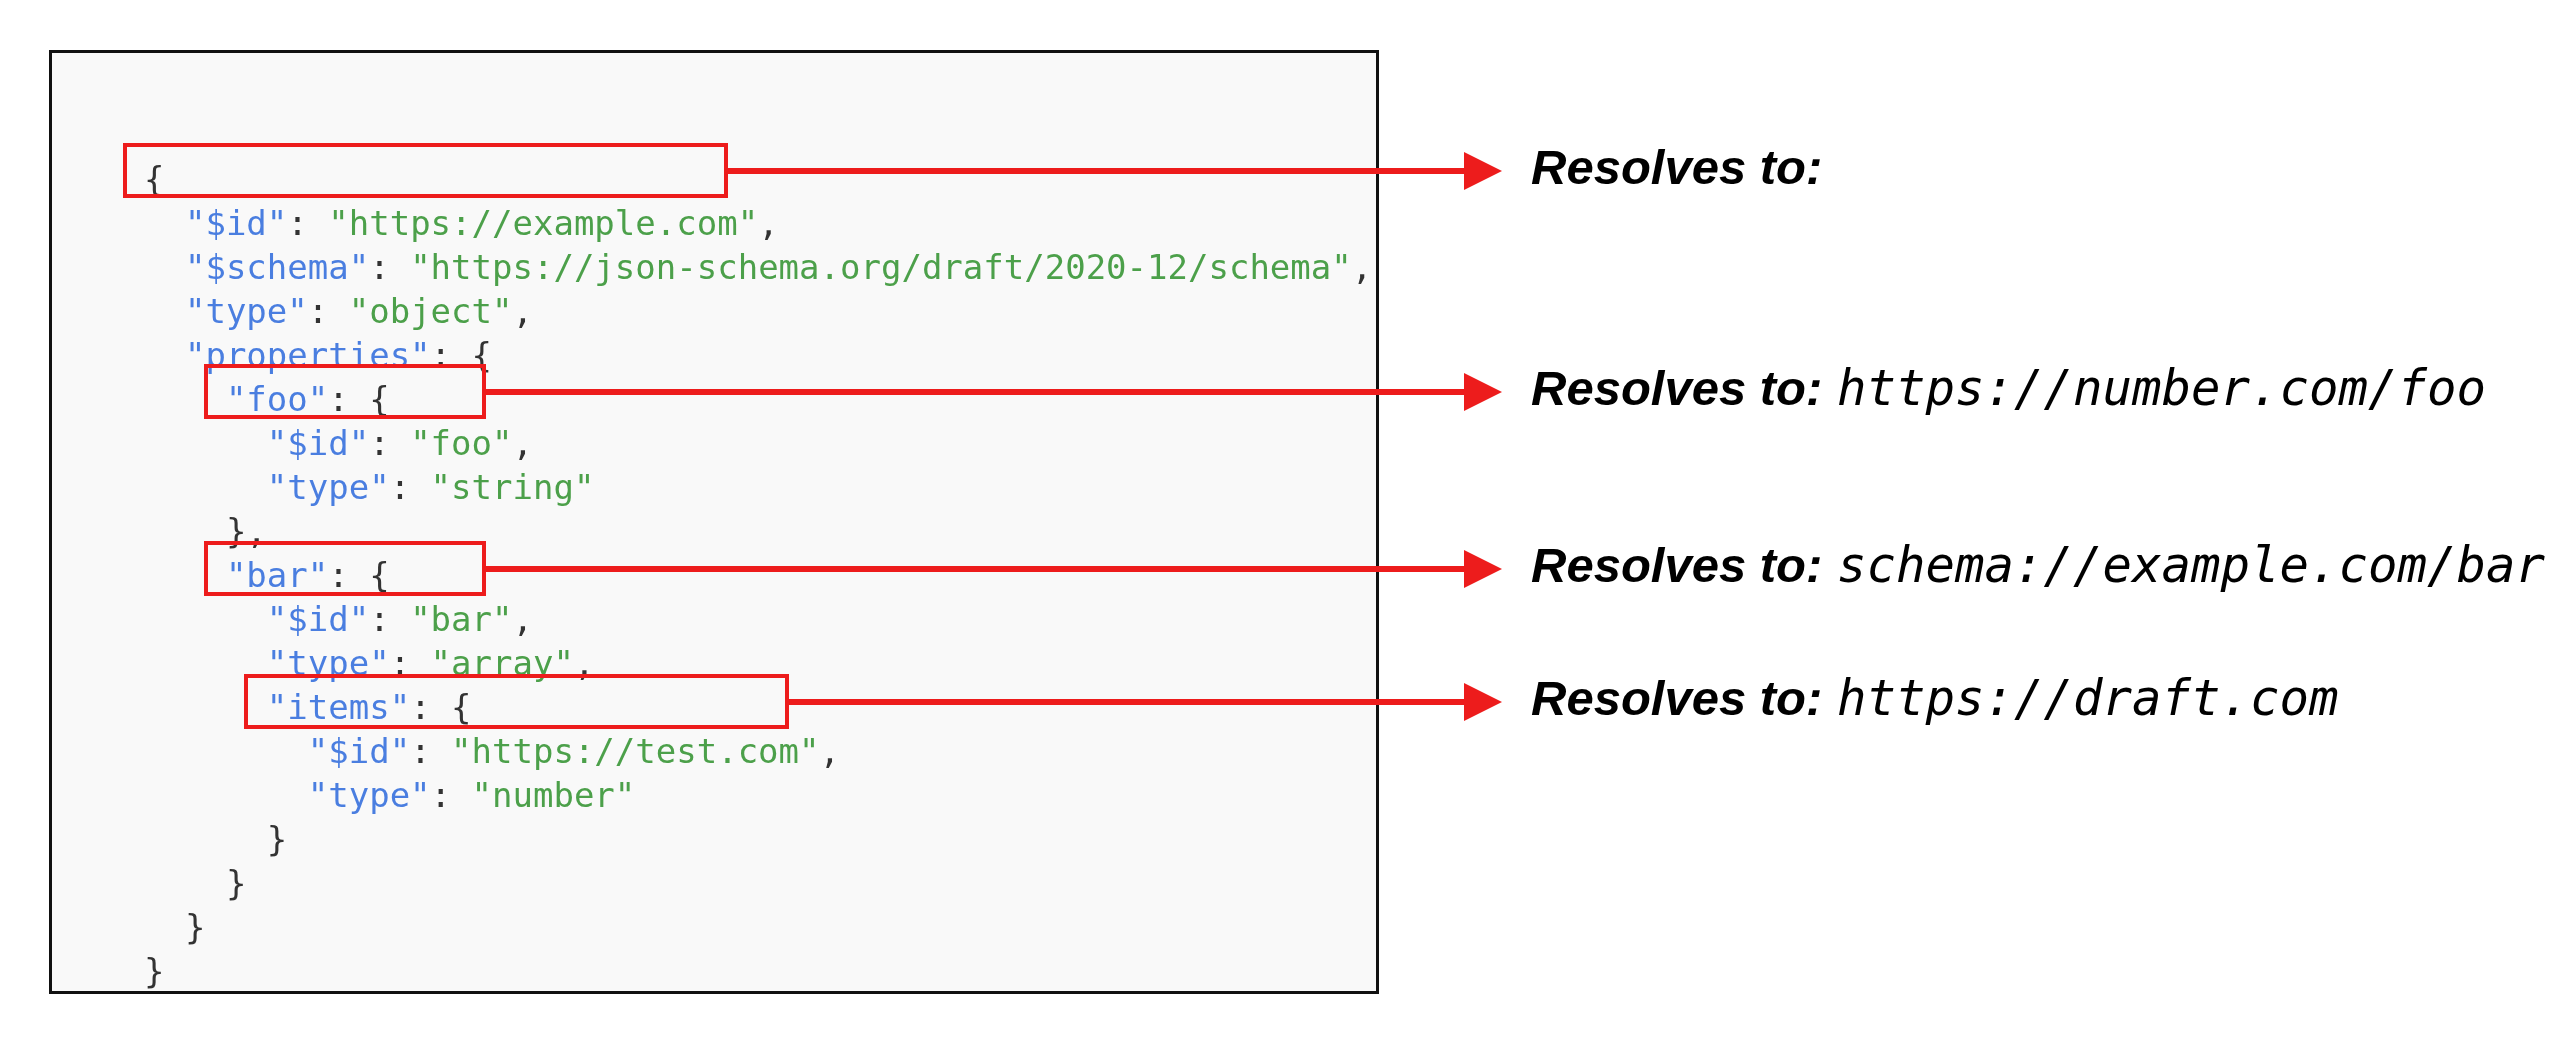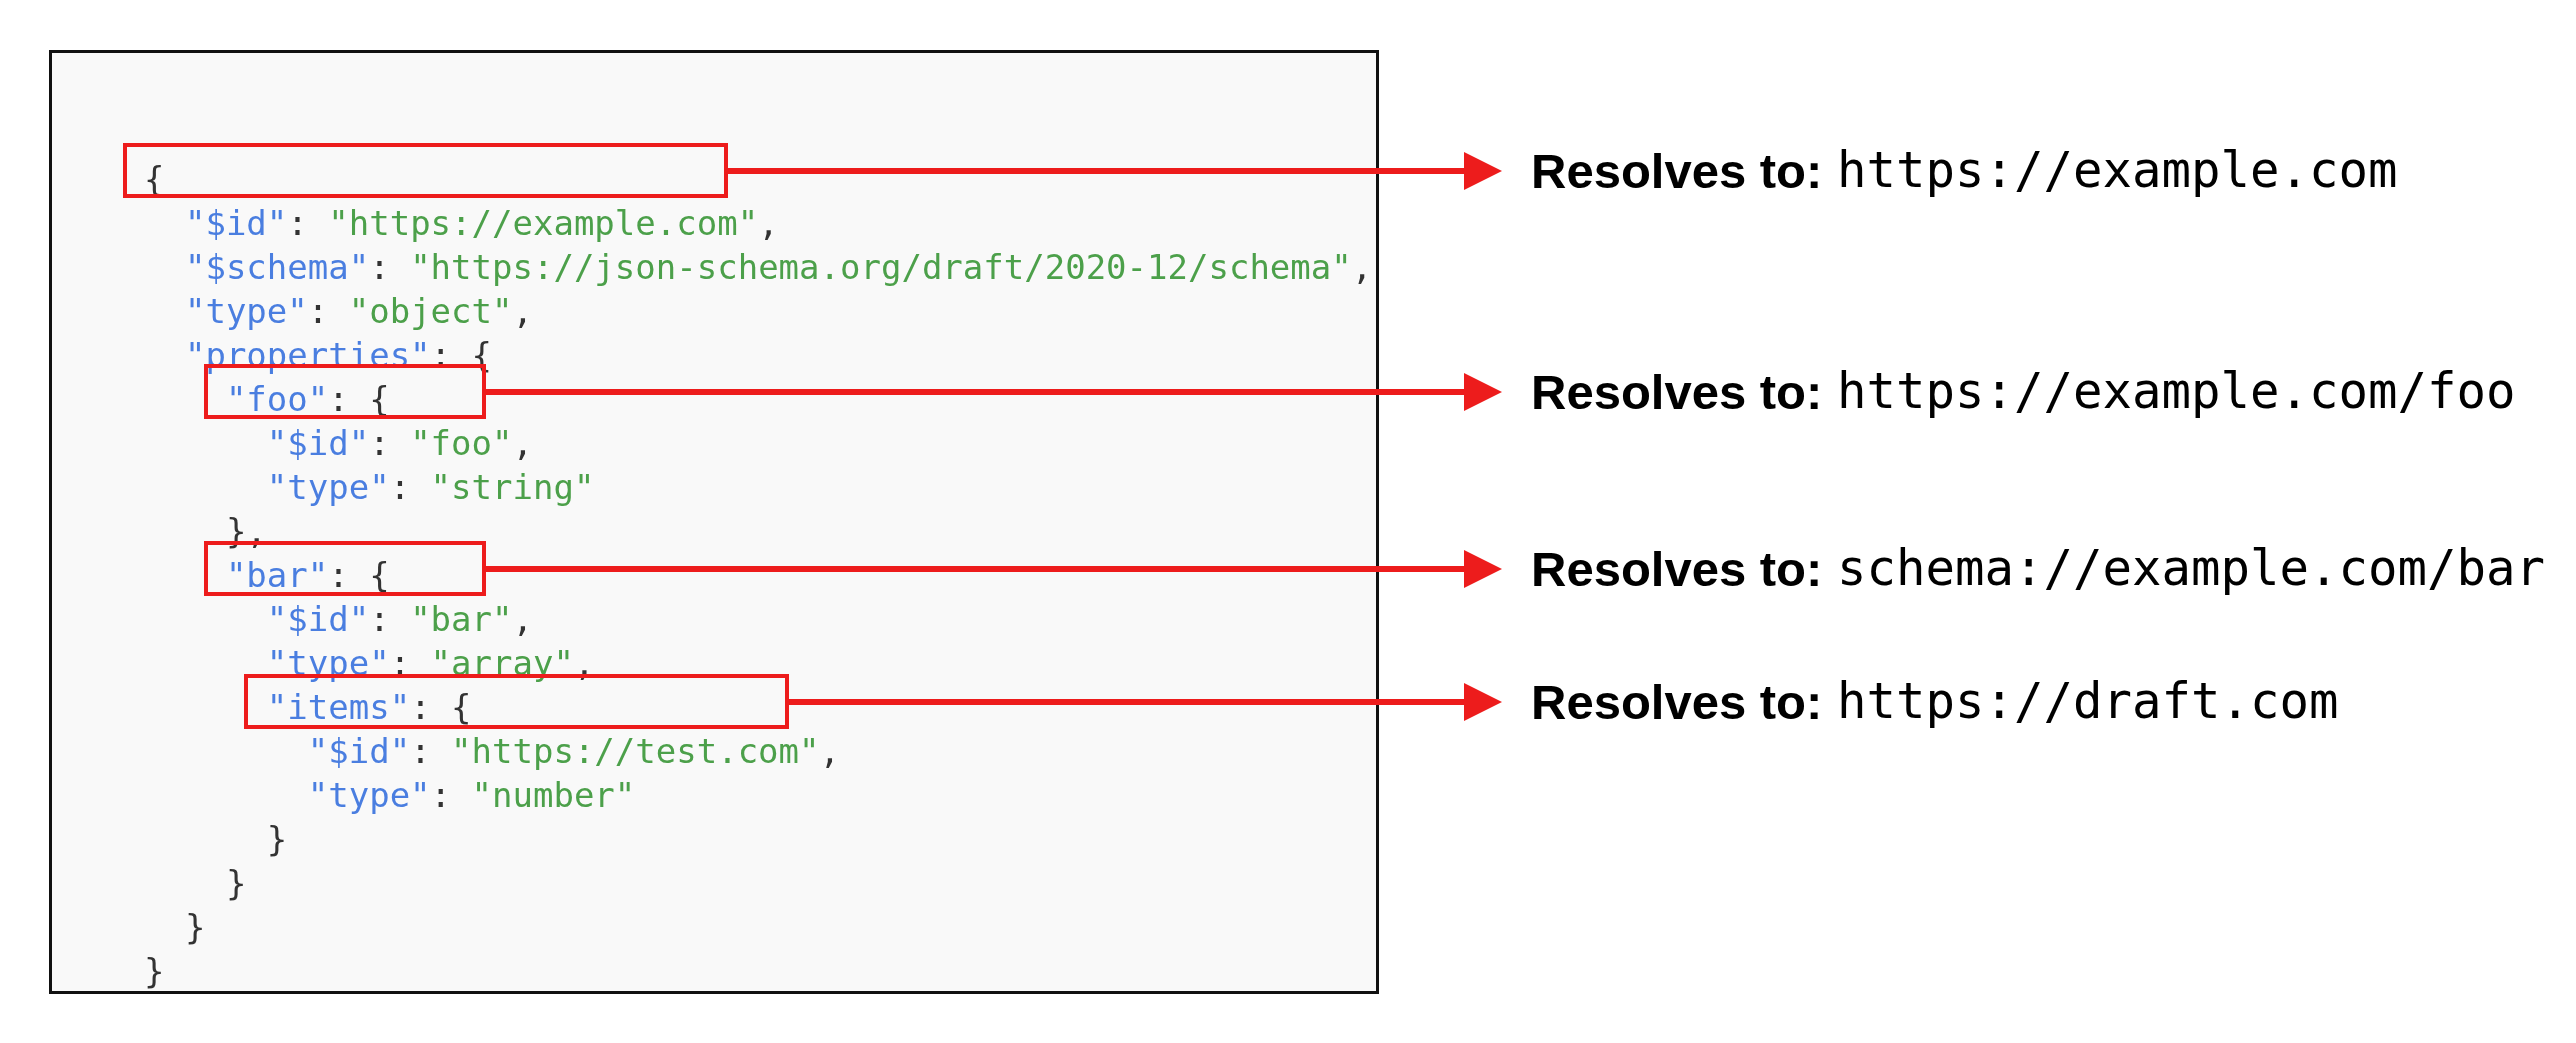--- a/index.html
+++ b/index.html
@@ -45,23 +45,24 @@
     position:absolute;
     width:0;height:0;
     border-top:19px solid transparent;
     border-bottom:19px solid transparent;
     border-left:38px solid var(--red,#ed1c1c);
   }
   .annotation{
     position:absolute;
     height:63px;
     display:flex;
-    align-items:center;
+    align-items:flex-start;
     white-space:nowrap;
     color:var(--ann-text,#000);
+    font-style:italic;
   }
   .annotation .ann-label{
     font-family:"Liberation Sans", sans-serif;
     font-weight:700;
     font-size:49px;
   }
   .annotation .ann-url{
     font-family:"DejaVu Sans Mono", monospace;
     font-size:49px;
     margin-left:14.6px;
@@ -84,25 +85,24 @@
       <div class="highlight-box" style="left: 204px; top: 541px; width: 282px; height: 55px;"></div>
       <div class="arrow-line" style="left: 486px; top: 566px; width: 979px;"></div>
       <div class="arrow-head" style="left: 1464px; top: 550px;"></div>
       <div class="highlight-box" style="left: 244px; top: 674px; width: 545px; height: 55px;"></div>
       <div class="arrow-line" style="left: 789px; top: 699px; width: 676px;"></div>
       <div class="arrow-head" style="left: 1464px; top: 683px;"></div>
     </div>
 
   <div class="annotation" style="left: 1531px; top: 139px;">
     <span class="ann-label">Resolves to:</span>
-    <span class="ann-url">https://example.com</span>
   </div>
   <div class="annotation" style="left: 1531px; top: 360px;">
     <span class="ann-label">Resolves to:</span>
-    <span class="ann-url">https://example.com/foo</span>
+    <span class="ann-url">https://number.com/foo</span>
   </div>
   <div class="annotation" style="left: 1531px; top: 537px;">
     <span class="ann-label">Resolves to:</span>
     <span class="ann-url">schema://example.com/bar</span>
   </div>
   <div class="annotation" style="left: 1531px; top: 670px;">
     <span class="ann-label">Resolves to:</span>
     <span class="ann-url">https://draft.com</span>
   </div>
 </div>

